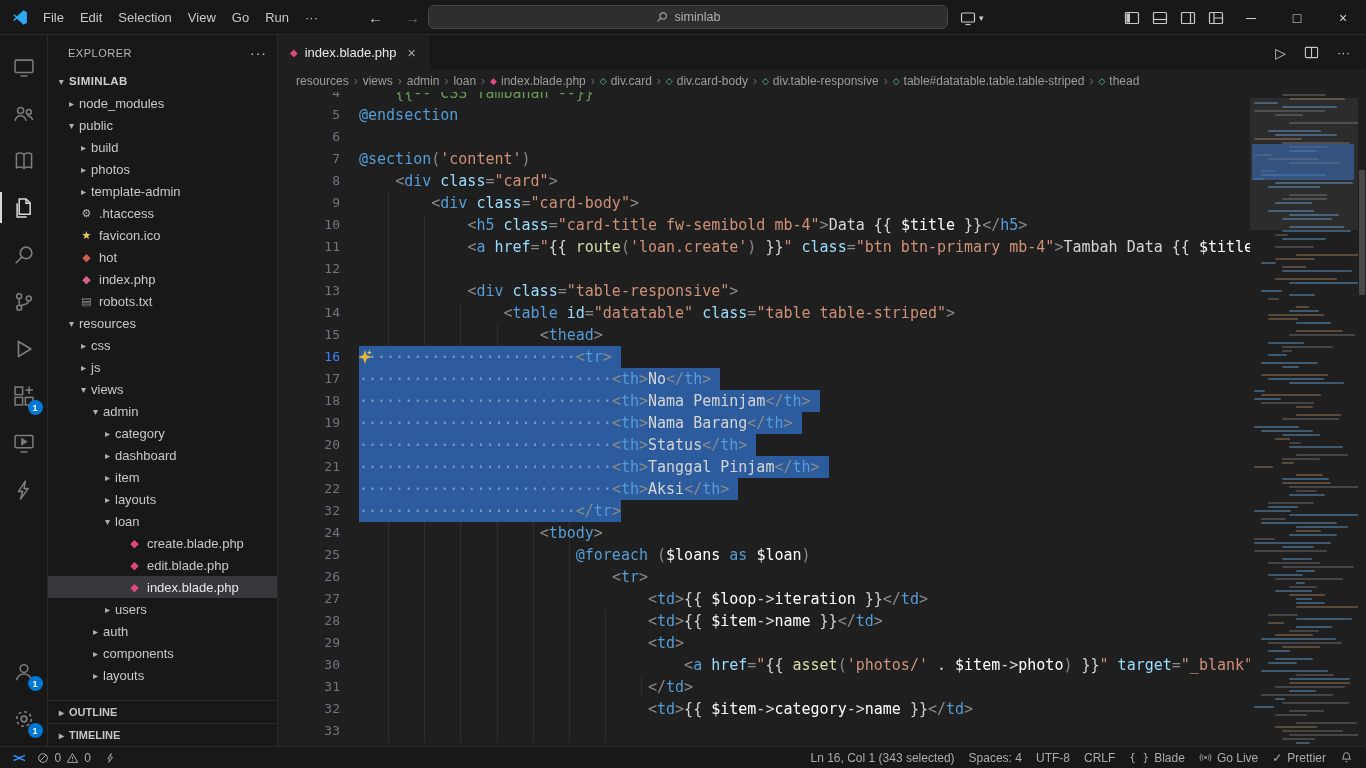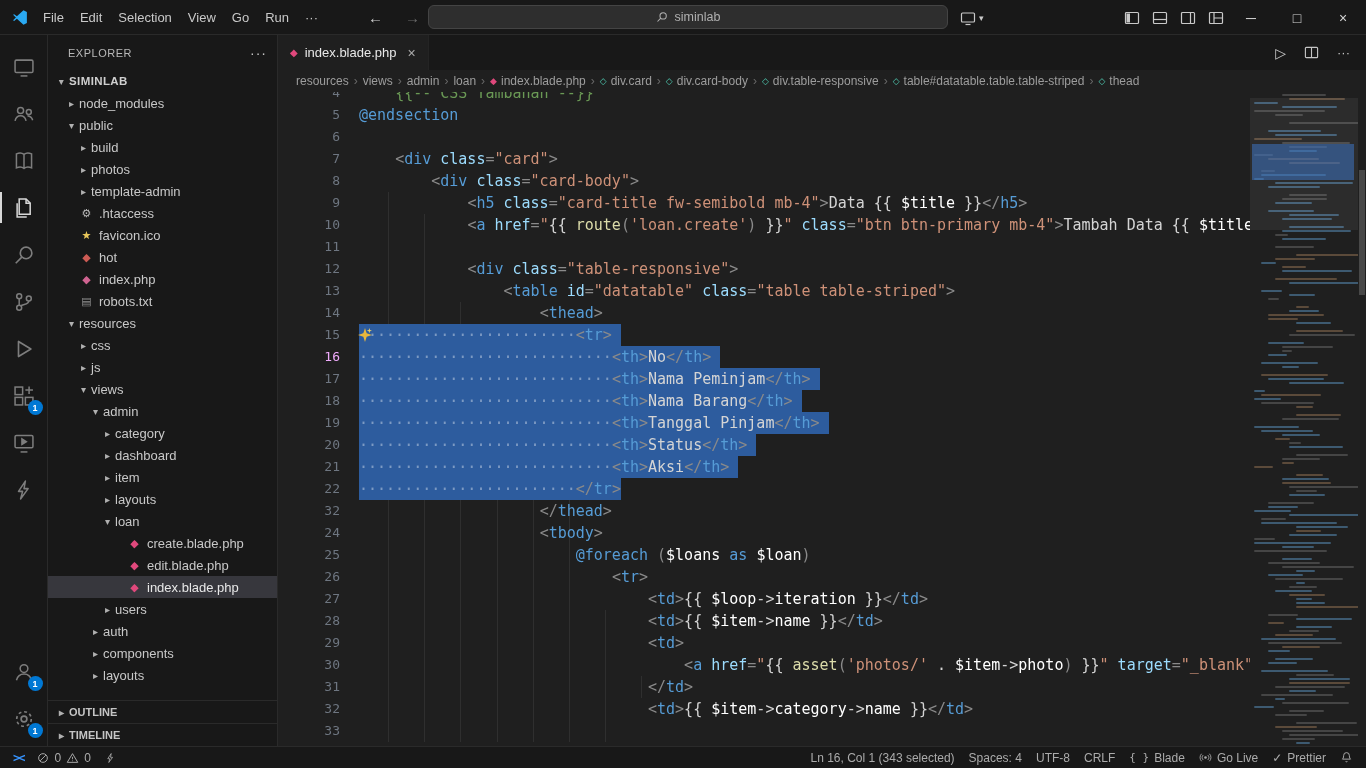--- a/index.html
+++ b/index.html
@@ -57,21 +57,21 @@
   .bc-sep{color:#686868;margin:0 3px;font-size:12px}
   .bc-icon{font-size:9px}
   .bc-icon.blade{color:#e0487c}
   .bc-icon.symbol{color:#4ec9b0}
 
   .editor-wrap{flex:1;position:relative;overflow:hidden}
   .scroll{position:absolute;top:0;bottom:0;left:0;right:116px;overflow:hidden}
   .guide{position:absolute;width:1px;background:#2f2f2f}
   .gutter{position:absolute;left:0;top:-10px;width:62px;text-align:right;color:#6e7681;font:13px/22px "DejaVu Sans Mono",monospace;z-index:2}
   .gut-row{height:22px}
-  .gut-row.active{color:#f0abfc}
+  .gut-row.active{color:#3b82f6}
   .codecol{position:absolute;left:81px;top:-10px;right:0;font:15px/22px "DejaVu Sans Mono",monospace;color:#d4d4d4;z-index:1}
   .code-row{height:22px;white-space:pre;position:relative}
   .sel{background:#2d5c9e;display:inline-block;height:22px}
   .sel.nl{padding-right:9px}
   .tk-cm{color:#6a9955}.tk-dr{color:#569cd6}.tk-pn{color:#8a8a8a}.tk-tg{color:#569cd6}
   .tk-at{color:#9cdcfe}.tk-st{color:#ce9178}.tk-tx{color:#d4d4d4}.tk-vr{color:#ffffff}
   .tk-kw{color:#569cd6}.tk-fn{color:#dcdcaa}.tk-ws{color:rgba(255,255,255,.38)}
   .bulb{position:absolute;left:-1px;top:4px;z-index:3}
 
   .minimap{position:absolute;top:0;right:8px;width:108px;bottom:0;overflow:hidden;background:#1f1f1f}
@@ -479,40 +479,40 @@
             <div class="gut-row">29</div>
             <div class="gut-row">30</div>
             <div class="gut-row">31</div>
             <div class="gut-row">32</div>
             <div class="gut-row">33</div>
           </div>
         <div class="codecol">
             <div class="code-row"><span>    </span><span class="tk-cm">{{-- CSS Tambahan --}}</span></div>
             <div class="code-row"><span class="tk-dr">@endsection</span></div>
             <div class="code-row"></div>
+            <div class="code-row"><span class="tk-dr">@section</span><span class="tk-pn">(</span><span class="tk-st">'content'</span><span class="tk-pn">)</span></div>
             <div class="code-row"><span>    </span><span class="tk-pn">&lt;</span><span class="tk-tg">div</span><span class="tk-at"> class</span><span class="tk-pn">=</span><span class="tk-st">"card"</span><span class="tk-pn">&gt;</span></div>
             <div class="code-row"><span>        </span><span class="tk-pn">&lt;</span><span class="tk-tg">div</span><span class="tk-at"> class</span><span class="tk-pn">=</span><span class="tk-st">"card-body"</span><span class="tk-pn">&gt;</span></div>
             <div class="code-row"><span>            </span><span class="tk-pn">&lt;</span><span class="tk-tg">h5</span><span class="tk-at"> class</span><span class="tk-pn">=</span><span class="tk-st">"card-title fw-semibold mb-4"</span><span class="tk-pn">&gt;</span><span class="tk-tx">Data </span><span class="tk-tx">{{ </span><span class="tk-vr">$title</span><span class="tk-tx"> }}</span><span class="tk-pn">&lt;/</span><span class="tk-tg">h5</span><span class="tk-pn">&gt;</span></div>
             <div class="code-row"><span>            </span><span class="tk-pn">&lt;</span><span class="tk-tg">a</span><span class="tk-at"> href</span><span class="tk-pn">=</span><span class="tk-st">"</span><span class="tk-tx">{{ </span><span class="tk-fn">route</span><span class="tk-pn">(</span><span class="tk-st">'loan.create'</span><span class="tk-pn">)</span><span class="tk-tx"> }}</span><span class="tk-st">"</span><span class="tk-at"> class</span><span class="tk-pn">=</span><span class="tk-st">"btn btn-primary mb-4"</span><span class="tk-pn">&gt;</span><span class="tk-tx">Tambah Data </span><span class="tk-tx">{{ </span><span class="tk-vr">$title</span><span class="tk-tx"> }}</span></div>
             <div class="code-row"></div>
             <div class="code-row"><span>            </span><span class="tk-pn">&lt;</span><span class="tk-tg">div</span><span class="tk-at"> class</span><span class="tk-pn">=</span><span class="tk-st">"table-responsive"</span><span class="tk-pn">&gt;</span></div>
             <div class="code-row"><span>                </span><span class="tk-pn">&lt;</span><span class="tk-tg">table</span><span class="tk-at"> id</span><span class="tk-pn">=</span><span class="tk-st">"datatable"</span><span class="tk-at"> class</span><span class="tk-pn">=</span><span class="tk-st">"table table-striped"</span><span class="tk-pn">&gt;</span></div>
             <div class="code-row"><span>                    </span><span class="tk-pn">&lt;</span><span class="tk-tg">thead</span><span class="tk-pn">&gt;</span></div>
             <div class="code-row"><span class="sel nl"><span class="tk-ws">························</span><span class="tk-pn">&lt;</span><span class="tk-tg">tr</span><span class="tk-pn">&gt;</span></span><span class="bulb"><svg width="14" height="14" viewBox="0 0 16 16">
                   <path d="M8 0l1.9 6.1L16 8l-6.1 1.9L8 16 6.1 9.9 0 8l6.1-1.9z" fill="#e8b73c"></path>
                   <path d="M13 0l.7 2.3L16 3l-2.3.7L13 6l-.7-2.3L10 3l2.3-.7z" fill="#f2d264"></path>
                 </svg></span></div>
             <div class="code-row"><span class="sel nl"><span class="tk-ws">····························</span><span class="tk-pn">&lt;</span><span class="tk-tg">th</span><span class="tk-pn">&gt;</span><span class="tk-tx">No</span><span class="tk-pn">&lt;/</span><span class="tk-tg">th</span><span class="tk-pn">&gt;</span></span></div>
             <div class="code-row"><span class="sel nl"><span class="tk-ws">····························</span><span class="tk-pn">&lt;</span><span class="tk-tg">th</span><span class="tk-pn">&gt;</span><span class="tk-tx">Nama Peminjam</span><span class="tk-pn">&lt;/</span><span class="tk-tg">th</span><span class="tk-pn">&gt;</span></span></div>
             <div class="code-row"><span class="sel nl"><span class="tk-ws">····························</span><span class="tk-pn">&lt;</span><span class="tk-tg">th</span><span class="tk-pn">&gt;</span><span class="tk-tx">Nama Barang</span><span class="tk-pn">&lt;/</span><span class="tk-tg">th</span><span class="tk-pn">&gt;</span></span></div>
+            <div class="code-row"><span class="sel nl"><span class="tk-ws">····························</span><span class="tk-pn">&lt;</span><span class="tk-tg">th</span><span class="tk-pn">&gt;</span><span class="tk-tx">Status</span><span class="tk-pn">&lt;/</span><span class="tk-tg">th</span><span class="tk-pn">&gt;</span></span></div>
             <div class="code-row"><span class="sel nl"><span class="tk-ws">····························</span><span class="tk-pn">&lt;</span><span class="tk-tg">th</span><span class="tk-pn">&gt;</span><span class="tk-tx">Tanggal Pinjam</span><span class="tk-pn">&lt;/</span><span class="tk-tg">th</span><span class="tk-pn">&gt;</span></span></div>
-            <div class="code-row"><span class="sel nl"><span class="tk-ws">····························</span><span class="tk-pn">&lt;</span><span class="tk-tg">th</span><span class="tk-pn">&gt;</span><span class="tk-tx">Status</span><span class="tk-pn">&lt;/</span><span class="tk-tg">th</span><span class="tk-pn">&gt;</span></span></div>
             <div class="code-row"><span class="sel nl"><span class="tk-ws">····························</span><span class="tk-pn">&lt;</span><span class="tk-tg">th</span><span class="tk-pn">&gt;</span><span class="tk-tx">Aksi</span><span class="tk-pn">&lt;/</span><span class="tk-tg">th</span><span class="tk-pn">&gt;</span></span></div>
             <div class="code-row"><span class="sel"><span class="tk-ws">························</span><span class="tk-pn">&lt;/</span><span class="tk-tg">tr</span><span class="tk-pn">&gt;</span></span></div>
-            <div class="code-row"><span>                    </span><span class="tk-pn">&lt;/</span><span class="tk-tg">thead</span><span class="tk-pn">&gt;</span></div>
             <div class="code-row"><span>                    </span><span class="tk-pn">&lt;</span><span class="tk-tg">tbody</span><span class="tk-pn">&gt;</span></div>
             <div class="code-row"><span>                        </span><span class="tk-dr">@foreach</span><span class="tk-tx"> </span><span class="tk-pn">(</span><span class="tk-vr">$loans</span><span class="tk-kw"> as </span><span class="tk-vr">$loan</span><span class="tk-pn">)</span></div>
             <div class="code-row"><span>                            </span><span class="tk-pn">&lt;</span><span class="tk-tg">tr</span><span class="tk-pn">&gt;</span></div>
             <div class="code-row"><span>                                </span><span class="tk-pn">&lt;</span><span class="tk-tg">td</span><span class="tk-pn">&gt;</span><span class="tk-tx">{{ </span><span class="tk-vr">$loop</span><span class="tk-tx">-&gt;</span><span class="tk-vr">iteration</span><span class="tk-tx"> }}</span><span class="tk-pn">&lt;/</span><span class="tk-tg">td</span><span class="tk-pn">&gt;</span></div>
             <div class="code-row"><span>                                </span><span class="tk-pn">&lt;</span><span class="tk-tg">td</span><span class="tk-pn">&gt;</span><span class="tk-tx">{{ </span><span class="tk-vr">$item</span><span class="tk-tx">-&gt;</span><span class="tk-vr">name</span><span class="tk-tx"> }}</span><span class="tk-pn">&lt;/</span><span class="tk-tg">td</span><span class="tk-pn">&gt;</span></div>
             <div class="code-row"><span>                                </span><span class="tk-pn">&lt;</span><span class="tk-tg">td</span><span class="tk-pn">&gt;</span></div>
             <div class="code-row"><span>                                    </span><span class="tk-pn">&lt;</span><span class="tk-tg">a</span><span class="tk-at"> href</span><span class="tk-pn">=</span><span class="tk-st">"</span><span class="tk-tx">{{ </span><span class="tk-fn">asset</span><span class="tk-pn">(</span><span class="tk-st">'photos/'</span><span class="tk-tx"> . </span><span class="tk-vr">$item</span><span class="tk-tx">-&gt;</span><span class="tk-vr">photo</span><span class="tk-pn">)</span><span class="tk-tx"> }}</span><span class="tk-st">"</span><span class="tk-at"> target</span><span class="tk-pn">=</span><span class="tk-st">"_blank"</span><span class="tk-pn">&gt;</span></div>
             <div class="code-row"><span>                                </span><span class="tk-pn">&lt;/</span><span class="tk-tg">td</span><span class="tk-pn">&gt;</span></div>
             <div class="code-row"><span>                                </span><span class="tk-pn">&lt;</span><span class="tk-tg">td</span><span class="tk-pn">&gt;</span><span class="tk-tx">{{ </span><span class="tk-vr">$item</span><span class="tk-tx">-&gt;</span><span class="tk-vr">category</span><span class="tk-tx">-&gt;</span><span class="tk-vr">name</span><span class="tk-tx"> }}</span><span class="tk-pn">&lt;/</span><span class="tk-tg">td</span><span class="tk-pn">&gt;</span></div>
           </div>

